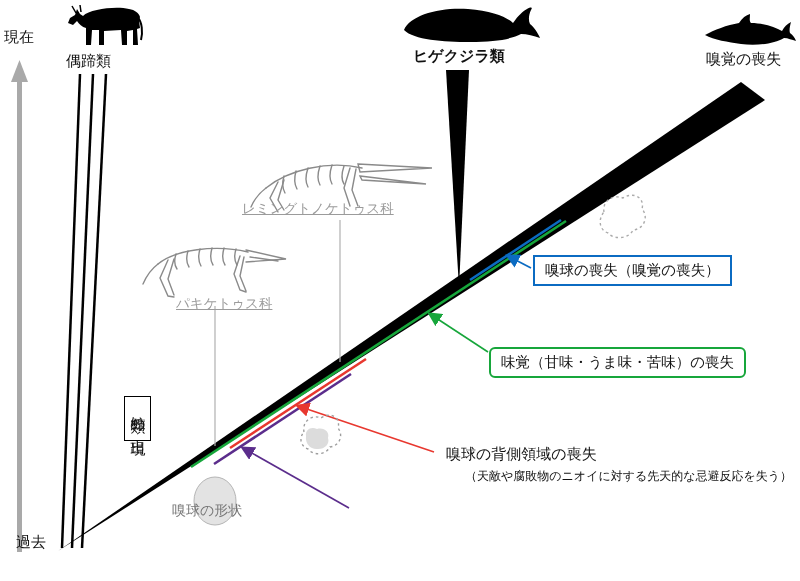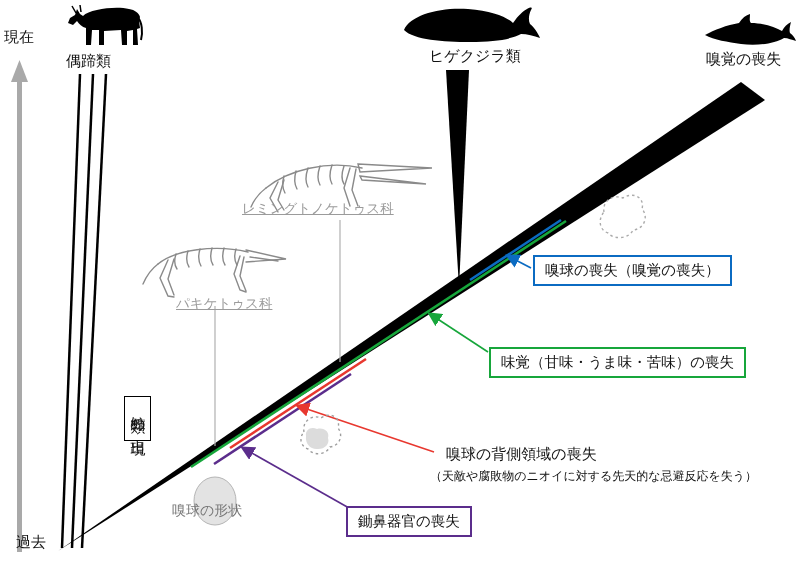--- a/index.html
+++ b/index.html
@@ -10,23 +10,23 @@
   .abs{position:absolute;}
   .lbl{font-size:15px;line-height:1.2;white-space:nowrap;}
   .lbl-sm{font-size:13.5px;line-height:1.2;white-space:nowrap;text-decoration:underline;}
   .gray-lbl{color:#9b9b9b;}
   .mid-gray-lbl{color:#777;}
   .event-box{
     font-size:14.5px;line-height:1.2;white-space:nowrap;background:#fff;
     padding:5px 10px;border:2px solid #000000;
   }
   .box-blue{border-color:#0b6bc2;}
-  .box-green{border-color:#17a63b;}
+  .box-green{border-color:#17a63b;border-radius:6px;}
   .box-purple{border-color:#5b2d8c;}
-  .red-note{font-size:12px;white-space:nowrap;}
+  .red-note{font-size:12px;white-space:nowrap;margin-left:35px;}
   .vertical-box{
     writing-mode:vertical-rl;text-orientation:upright;
     font-size:15px;letter-spacing:2px;background:#fff;
     border:1.5px solid #000;padding:8px 3px;white-space:nowrap;
   }
   svg{position:absolute;left:0;top:0;}
 </style>
 </head>
 <body>
 
@@ -133,32 +133,31 @@
     </g>
     <g>
       <path d="M705,35 C714,30 727,25 739,23 C742,18 746,15 750,14 C750,18 749,21 751,23 C763,23 775,27 782,31 C784,27 787,24 791,22 C790,26 789,30 790,33 C793,35 795,38 796,41 C792,40 788,38 784,38 C774,44 756,46 741,44 C728,42 714,40 705,35 Z" fill="#000"></path>
     </g>
   </svg>
 
   <div class="abs lbl" style="left:4px;top:28px;">現在</div>
   <div class="abs lbl" style="left:4px;top:533px;margin-left:12px;">過去</div>
 
   <div class="abs lbl" style="left:66px;top:52px;">偶蹄類</div>
-  <div class="abs lbl" style="left:429px;top:47px;">ヒゲクジラ類</div>
+  <div class="abs lbl" style="left:413px;top:47px;font-weight:bold;">ヒゲクジラ類</div>
   <div class="abs lbl" style="left:706px;top:50px;">嗅覚の喪失</div>
 
   <div class="abs lbl-sm gray-lbl" style="left:242px;top:200px;">レミングトノケトゥス科</div>
   <div class="abs lbl-sm gray-lbl" style="left:176px;top:295px;">パキケトゥス科</div>
 
   <div class="abs vertical-box" style="left:124px;top:396px;">鯨類の出現</div>
 
   <div class="abs event-box box-blue" style="left:533px;top:255px;">嗅球の喪失（嗅覚の喪失）</div>
 
   <div class="abs event-box box-green" style="left:489px;top:347px;">味覚（甘味・うま味・苦味）の喪失</div>
 
   <div class="abs lbl" style="left:437px;top:445px;margin-left:9px;">嗅球の背側領域の喪失</div>
   <div class="abs red-note" style="left:430px;top:468px;">（天敵や腐敗物のニオイに対する先天的な忌避反応を失う）</div>
 
-  <div class="abs event-box box-purple" style="left:346px;top:506px;">鋤鼻器官の喪失</div>
 
   <div class="abs lbl mid-gray-lbl" style="left:172px;top:502px;font-size:14px;">嗅球の形状</div>
 
 </div>
 
 </body></html>

